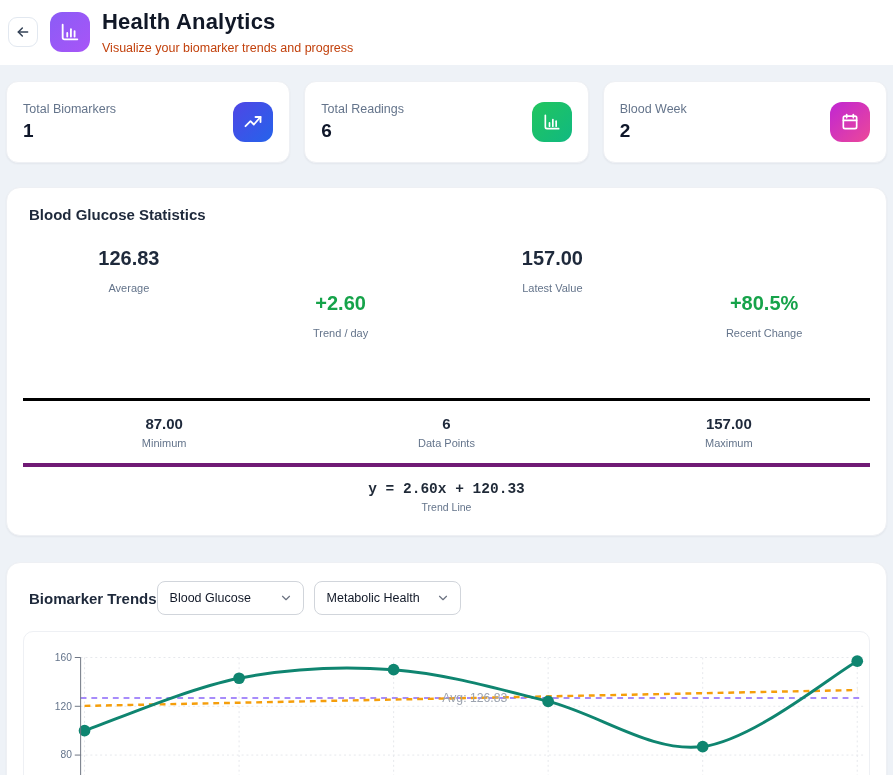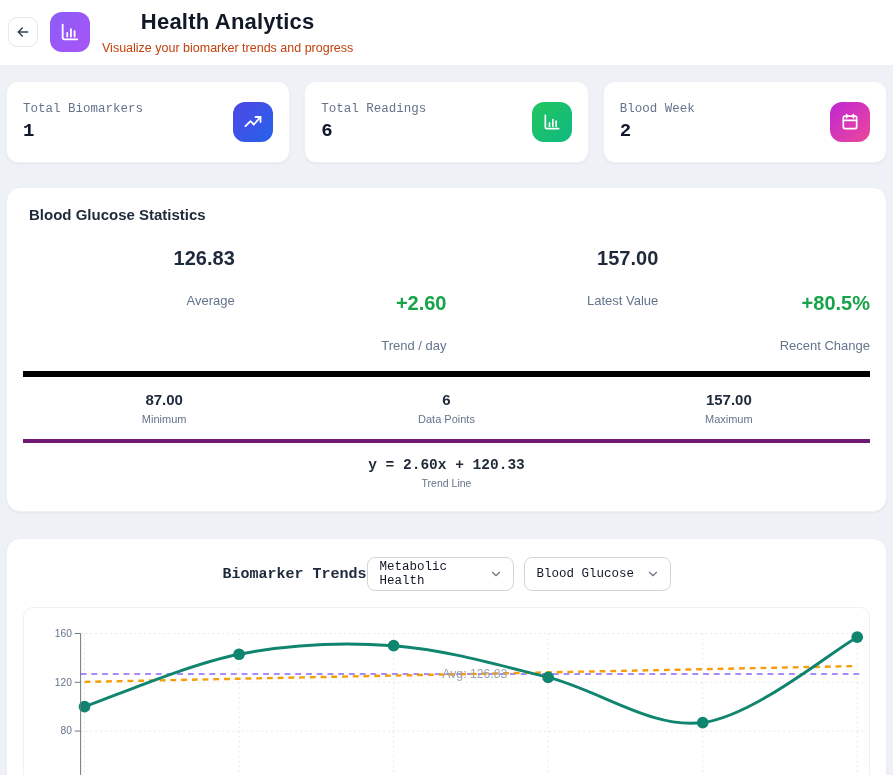--- a/index.html
+++ b/index.html
@@ -5,36 +5,36 @@
   * { margin:0; padding:0; box-sizing:border-box; }
   html,body { width:893px; height:775px; overflow:hidden; }
   body {
     font-family:"Liberation Sans", sans-serif;
     background:#eef2f7;
     color:#1e293b;
   }
   .page { width:893px; height:775px; overflow:hidden; }
 
   
-  .header { background:#ffffff; padding:9px 8px 10px; display:flex; align-items:center;text-align:center; }
+  .header { background:#ffffff; padding:9px 8px 10px; display:flex; align-items:center; }
   .back-btn {
     width:30px; height:30px; border:1px solid #e2e8f0; background:#fff; border-radius:9px;
     display:flex; align-items:center; justify-content:center; color:#334155; cursor:pointer; flex:0 0 auto;
   }
   .hero-icon {
     width:40px; height:40px; border-radius:12px; margin-left:12px; flex:0 0 auto;
     background:linear-gradient(135deg,#8b5cf6,#a855f7);
     display:flex; align-items:center; justify-content:center; color:#fff;
   }
   .header-text { margin-left:12px; }
   .page-title { font-size:22px; font-weight:700; color:#111827; letter-spacing:.2px; }
   .page-subtitle { font-size:12.5px; color:#c2410c; margin-top:6px; }
 
   
-  .stats-row { display:flex; gap:14px; margin:16px 6px 0;font-family:Liberation Mono, monospace; }
+  .stats-row { display:flex; gap:14px; margin:16px 6px 0; }
   .stat-card {
     flex:1; background:#fff; border:1px solid #eef0f4; border-radius:12px;
     box-shadow:0 1px 2px rgba(15,23,42,.05);
     padding:14px 16px; height:82px; display:flex; align-items:center; justify-content:space-between;
   }
   .stat-label { font-size:12.5px; color:#64748b; }
   .stat-value { font-size:19px; font-weight:700; color:#0f172a; margin-top:4px; }
   .stat-icon {
     width:40px; height:40px; border-radius:12px; color:#fff;
     display:flex; align-items:center; justify-content:center; flex:0 0 auto;
@@ -44,35 +44,35 @@
   .icon-pink  { background:linear-gradient(135deg,#c026d3,#ec4899); }
 
   
   .card {
     background:#fff; border:1px solid #eef0f4; border-radius:14px;
     box-shadow:0 1px 2px rgba(15,23,42,.05); margin:24px 6px 0;
   }
   .stats-card { padding:18px 16px 10px; }
   .card-title { font-size:15px; font-weight:700; color:#1e293b; padding-left:6px; }
   .primary-grid { display:flex; margin-top:24px; padding-bottom:18px; }
-  .primary-cell { flex:1; text-align:right; }
+  .primary-cell { flex:1; text-align:center; }
   .primary-value { font-size:20px; font-weight:700; color:#1e293b; }
   .primary-value.green { color:#16a34a;margin-top:45px; }
-  .primary-label { font-size:13px; color:#64748b; margin-top:23px; }
-  .secondary-grid { display:flex; border-top:6px solid #000000; padding:14px 0; }
+  .primary-label { font-size:11px; color:#64748b; margin-top:12px; }
+  .secondary-grid { display:flex; border-top:3px solid #000000; padding:14px 0;margin-top:41px; }
   .secondary-cell { flex:1; text-align:center; }
   .secondary-value { font-size:15px; font-weight:700; color:#1e293b; }
   .secondary-label { font-size:11px; color:#64748b; margin-top:5px; }
   .trend-section { border-top:4px solid #701a75; padding:14px 0 12px; text-align:center; }
   .trend-formula { font-family:"Liberation Mono","DejaVu Sans Mono",monospace; font-size:14.5px; font-weight:700; color:#1f2937; }
   .trend-caption { font-size:10.5px; color:#64748b; margin-top:4px; }
 
   
   .trends-card { margin-top:26px; padding:16px 14px; height:360px; }
-  .trends-header { display:flex; align-items:center; justify-content:center; padding:2px 8px 0;font-family:Liberation Mono, monospace; }
+  .trends-header { display:flex; align-items:center; justify-content:flex-start; padding:2px 8px 0; }
   .trends-title { font-size:15px; font-weight:700; color:#1e293b; }
   .selects { display:flex; gap:10px; }
   .select-box {
     width:147px; height:34px; border:1px solid #d1d5db; border-radius:8px; background:#fff;
     display:flex; align-items:center; justify-content:space-between; padding:0 10px 0 12px;
     font-size:12.5px; color:#111827; cursor:pointer;
   }
   .select-box .chev { color:#6b7280; display:flex; }
   .chart-box {
     margin:16px 2px 0; border:1px solid #eef0f4; border-radius:10px;
@@ -189,29 +189,29 @@
       <div class="trend-formula">y = 2.60x + 120.33</div>
       <div class="trend-caption">Trend Line</div>
     </div>
   </div>
 
   <div class="card trends-card">
     <div class="trends-header">
       <div class="trends-title">Biomarker Trends</div>
       <div class="selects">
         <div class="select-box">
-          <span>Metabolic Health</span>
+          <span>Blood Glucose</span>
           <span class="chev">
             <svg width="14" height="14" viewBox="0 0 24 24" fill="none" stroke="currentColor" stroke-width="2" stroke-linecap="round" stroke-linejoin="round">
                 <path d="M6 9l6 6 6-6"></path>
               </svg>
           </span>
         </div>
         <div class="select-box">
-          <span>Blood Glucose</span>
+          <span>Metabolic Health</span>
           <span class="chev">
             <svg width="14" height="14" viewBox="0 0 24 24" fill="none" stroke="currentColor" stroke-width="2" stroke-linecap="round" stroke-linejoin="round">
                 <path d="M6 9l6 6 6-6"></path>
               </svg>
           </span>
         </div>
       </div>
     </div>
     <div class="chart-box">
       <svg class="chart" viewBox="0 0 862 268" xmlns="http://www.w3.org/2000/svg">

